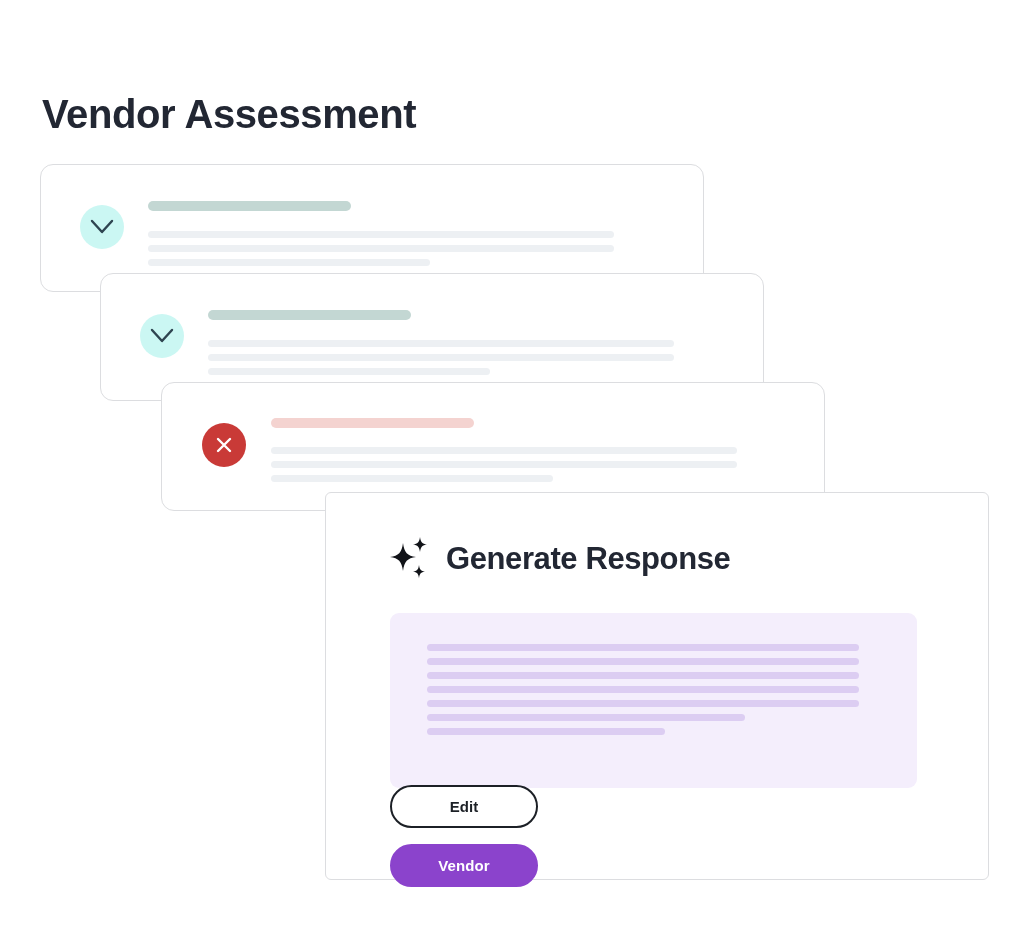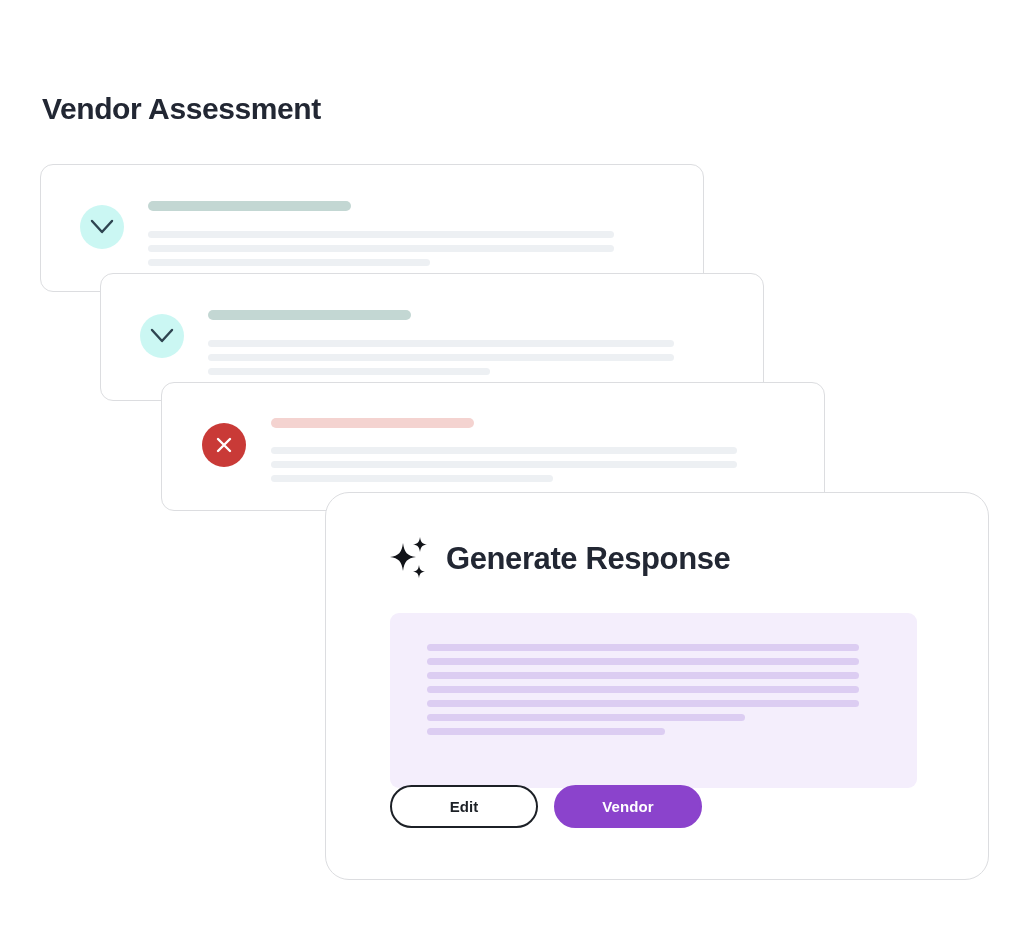--- a/index.html
+++ b/index.html
@@ -19,21 +19,21 @@
     position: relative;
     width: 1024px;
     height: 940px;
   }
 
   
   .page-title {
     position: absolute;
     left: 42px;
     top: 92px;
-    font-size: 30px;
+    font-size: 40px;
     font-weight: 700;
     letter-spacing: -0.4px;
     color: #222733;
     white-space: nowrap;
   }
 
   
   .card {
     position: absolute;
     background: #FFFFFF;
@@ -87,21 +87,21 @@
 
   
   .gen-panel {
     position: absolute;
     left: 325px;
     top: 492px;
     width: 664px;
     height: 388px;
     background: #FFFFFF;
     border: 1px solid #DCDDE0;
-    border-radius: 24px;
+    border-radius: 6px;
     box-sizing: border-box;
   }
 
   .gen-header {
     position: absolute;
     left: 62px;
     top: 42px;
     display: flex;
     align-items: center;
     gap: 16px;
@@ -139,20 +139,21 @@
   }
 
   
   .actions {
     position: absolute;
     left: 64px;
     top: 292px;
     display: flex;
     align-items: center;
     gap: 16px;
+    flex-direction: column;
   }
   .btn {
     box-sizing: border-box;
     height: 43px;
     border-radius: 22px;
     font-size: 15px;
     font-weight: 700;
     letter-spacing: 0.1px;
     display: flex;
     align-items: center;

